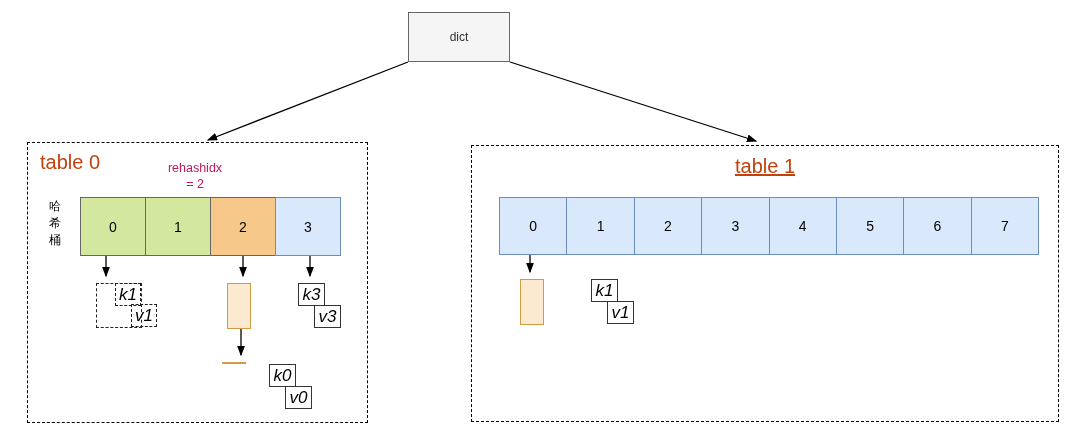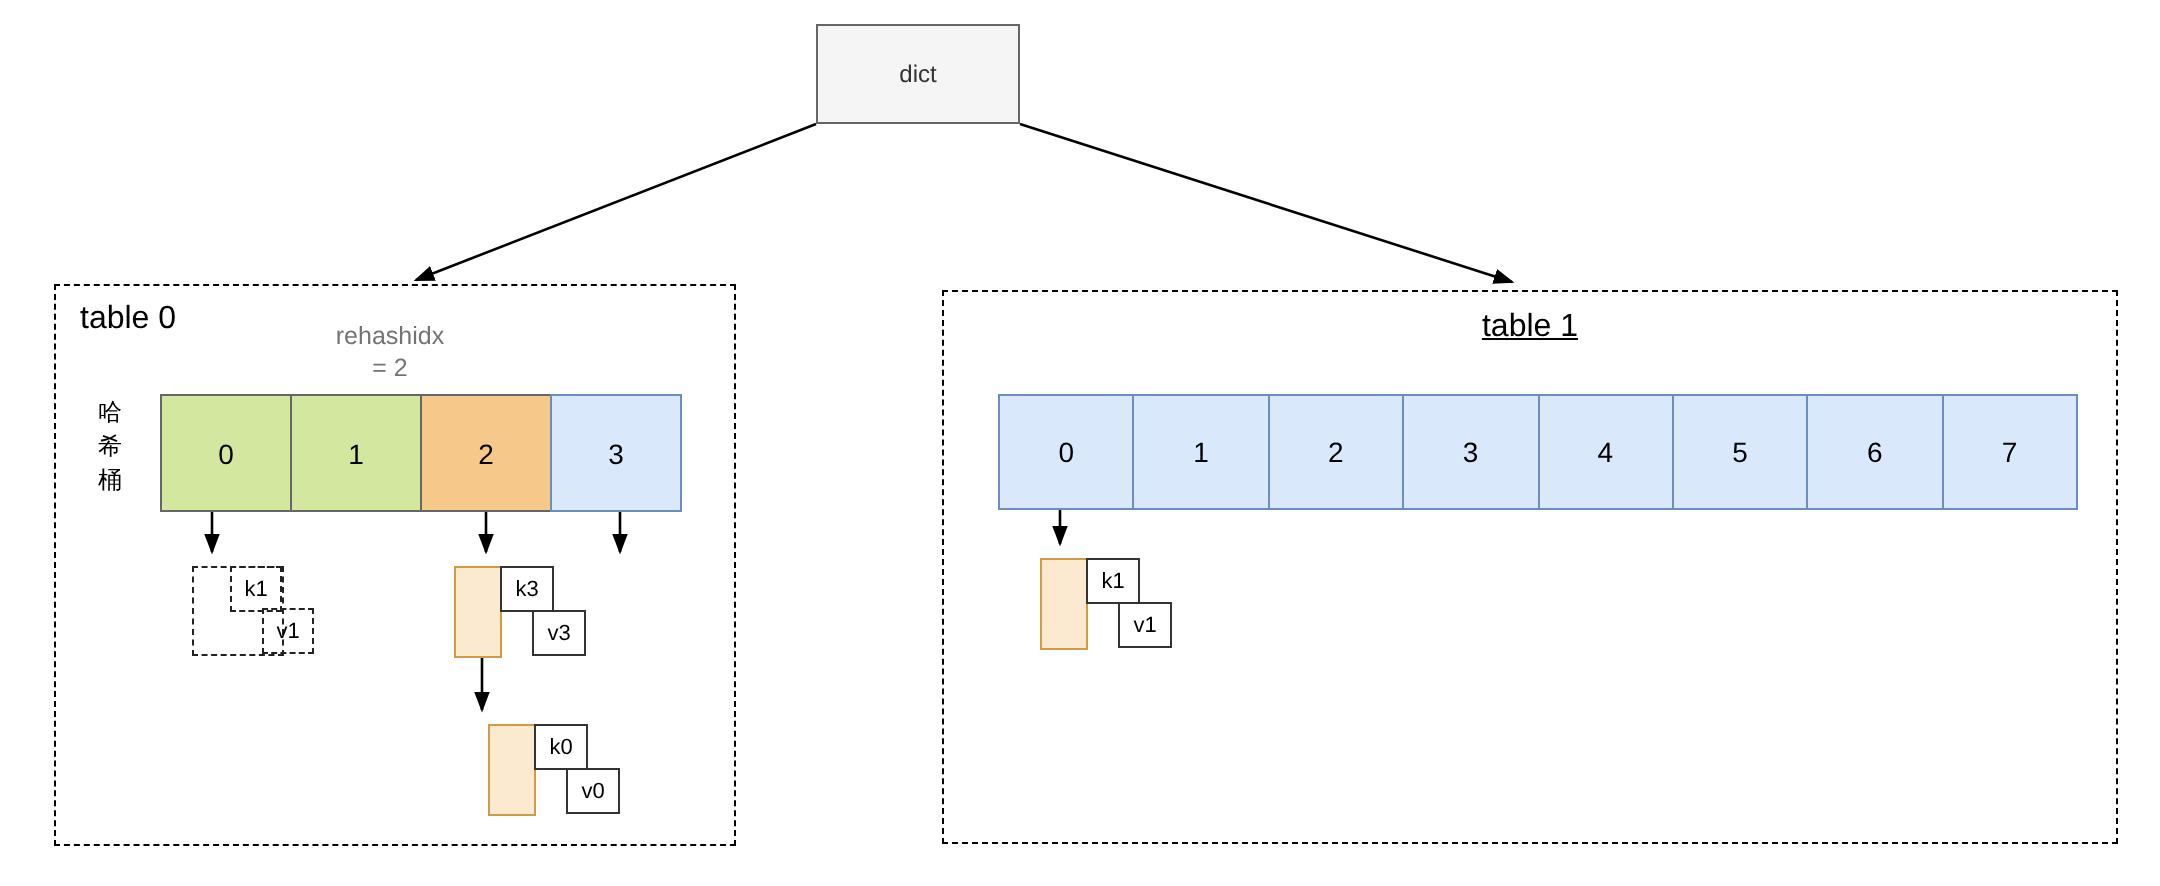--- a/index.html
+++ b/index.html
@@ -15,31 +15,31 @@
     position:absolute;left:408px;top:12px;width:102px;height:50px;
     background:var(--root_fill);border:1px solid var(--root_border);
     display:flex;align-items:center;justify-content:center;
     font-size:12px;color:#333;box-sizing:border-box;
   }
 
   
   .tbox{position:absolute;border:1.3px dashed #000;box-sizing:border-box;}
   .tbox.t0{left:27px;top:142px;width:341px;height:281px;}
   .tbox.t1{left:471px;top:145px;width:588px;height:277px;}
-  .t-title{position:absolute;font-size:16px;color:#000000;}
+  .t-title{position:absolute;font-size:20px;color:#c2410c;}
   .t0 .t-title{left:12px;top:8px;}
   .t1 .t-title{left:0;top:9px;width:100%;text-align:center;text-decoration:underline;}
 
   .side-label{
     position:absolute;left:19px;top:55px;width:16px;
     font-size:12px;line-height:17px;text-align:center;color:#000;
   }
   .rehash{
     position:absolute;left:117px;top:17px;width:100px;text-align:center;
-    font-size:12.5px;line-height:16px;color:#737373;
+    font-size:12.5px;line-height:16px;color:#be185d;
   }
 
   
   .brow{position:absolute;display:flex;}
   .t0 .brow{left:52px;top:54px;height:59px;}
   .t1 .brow{left:27px;top:51px;width:540px;height:58px;}
   .bucket{
     box-sizing:border-box;display:flex;align-items:center;justify-content:center;
     font-size:14px;border:1px solid #666;height:100%;
   }
@@ -50,24 +50,24 @@
   .bucket.green{background:var(--green_fill);border-color:var(--green_border);}
   .bucket.orange{background:var(--orange_fill);border-color:var(--orange_border);}
   .bucket.blue{background:var(--blue_fill);border-color:var(--blue_border);}
 
   
   .entry-node{position:absolute;display:flex;height:46px;}
   .entry-ptr{
     width:24px;height:100%;box-sizing:border-box;
     background:var(--node_fill);border:1px solid var(--node_border);
   }
-  .entry-kv{display:flex;flex-direction:column;margin-left:-1px;}
+  .entry-kv{display:flex;flex-direction:column;margin-left:-1px;padding-left:48px;}
   .kv-cell{
     box-sizing:border-box;width:27px;height:23px;background:#fff;border:1px solid #333;
-    display:flex;align-items:center;justify-content:center;font-size:11px;
+    display:flex;align-items:center;justify-content:center;font-size:17px;font-style:italic;
   }
   .kv-cell + .kv-cell{margin-top:-1px;margin-left:16px;}
 
   
   .dashed-node{
     position:absolute;width:46px;height:45px;box-sizing:border-box;
     border:1.4px dashed #222;
   }
   .dashed-node .kv-cell{
     position:absolute;width:26px;height:23px;background:transparent;
@@ -128,21 +128,21 @@
 
     <div class="entry-node" style="left:199px;top:140px;">
       <div class="entry-ptr"></div>
       <div class="entry-kv">
         <div class="kv-cell">k3</div>
         <div class="kv-cell">v3</div>
       </div>
     </div>
 
 
-    <div class="entry-node" style="left:216px;top:219px;">
+    <div class="entry-node" style="left:194px;top:219px;flex-direction:column;">
       <div class="entry-ptr"></div>
       <div class="entry-kv">
         <div class="kv-cell">k0</div>
         <div class="kv-cell">v0</div>
       </div>
     </div>
   </div>
 
   <div class="tbox t1">
     <div class="t-title">table 1</div>

